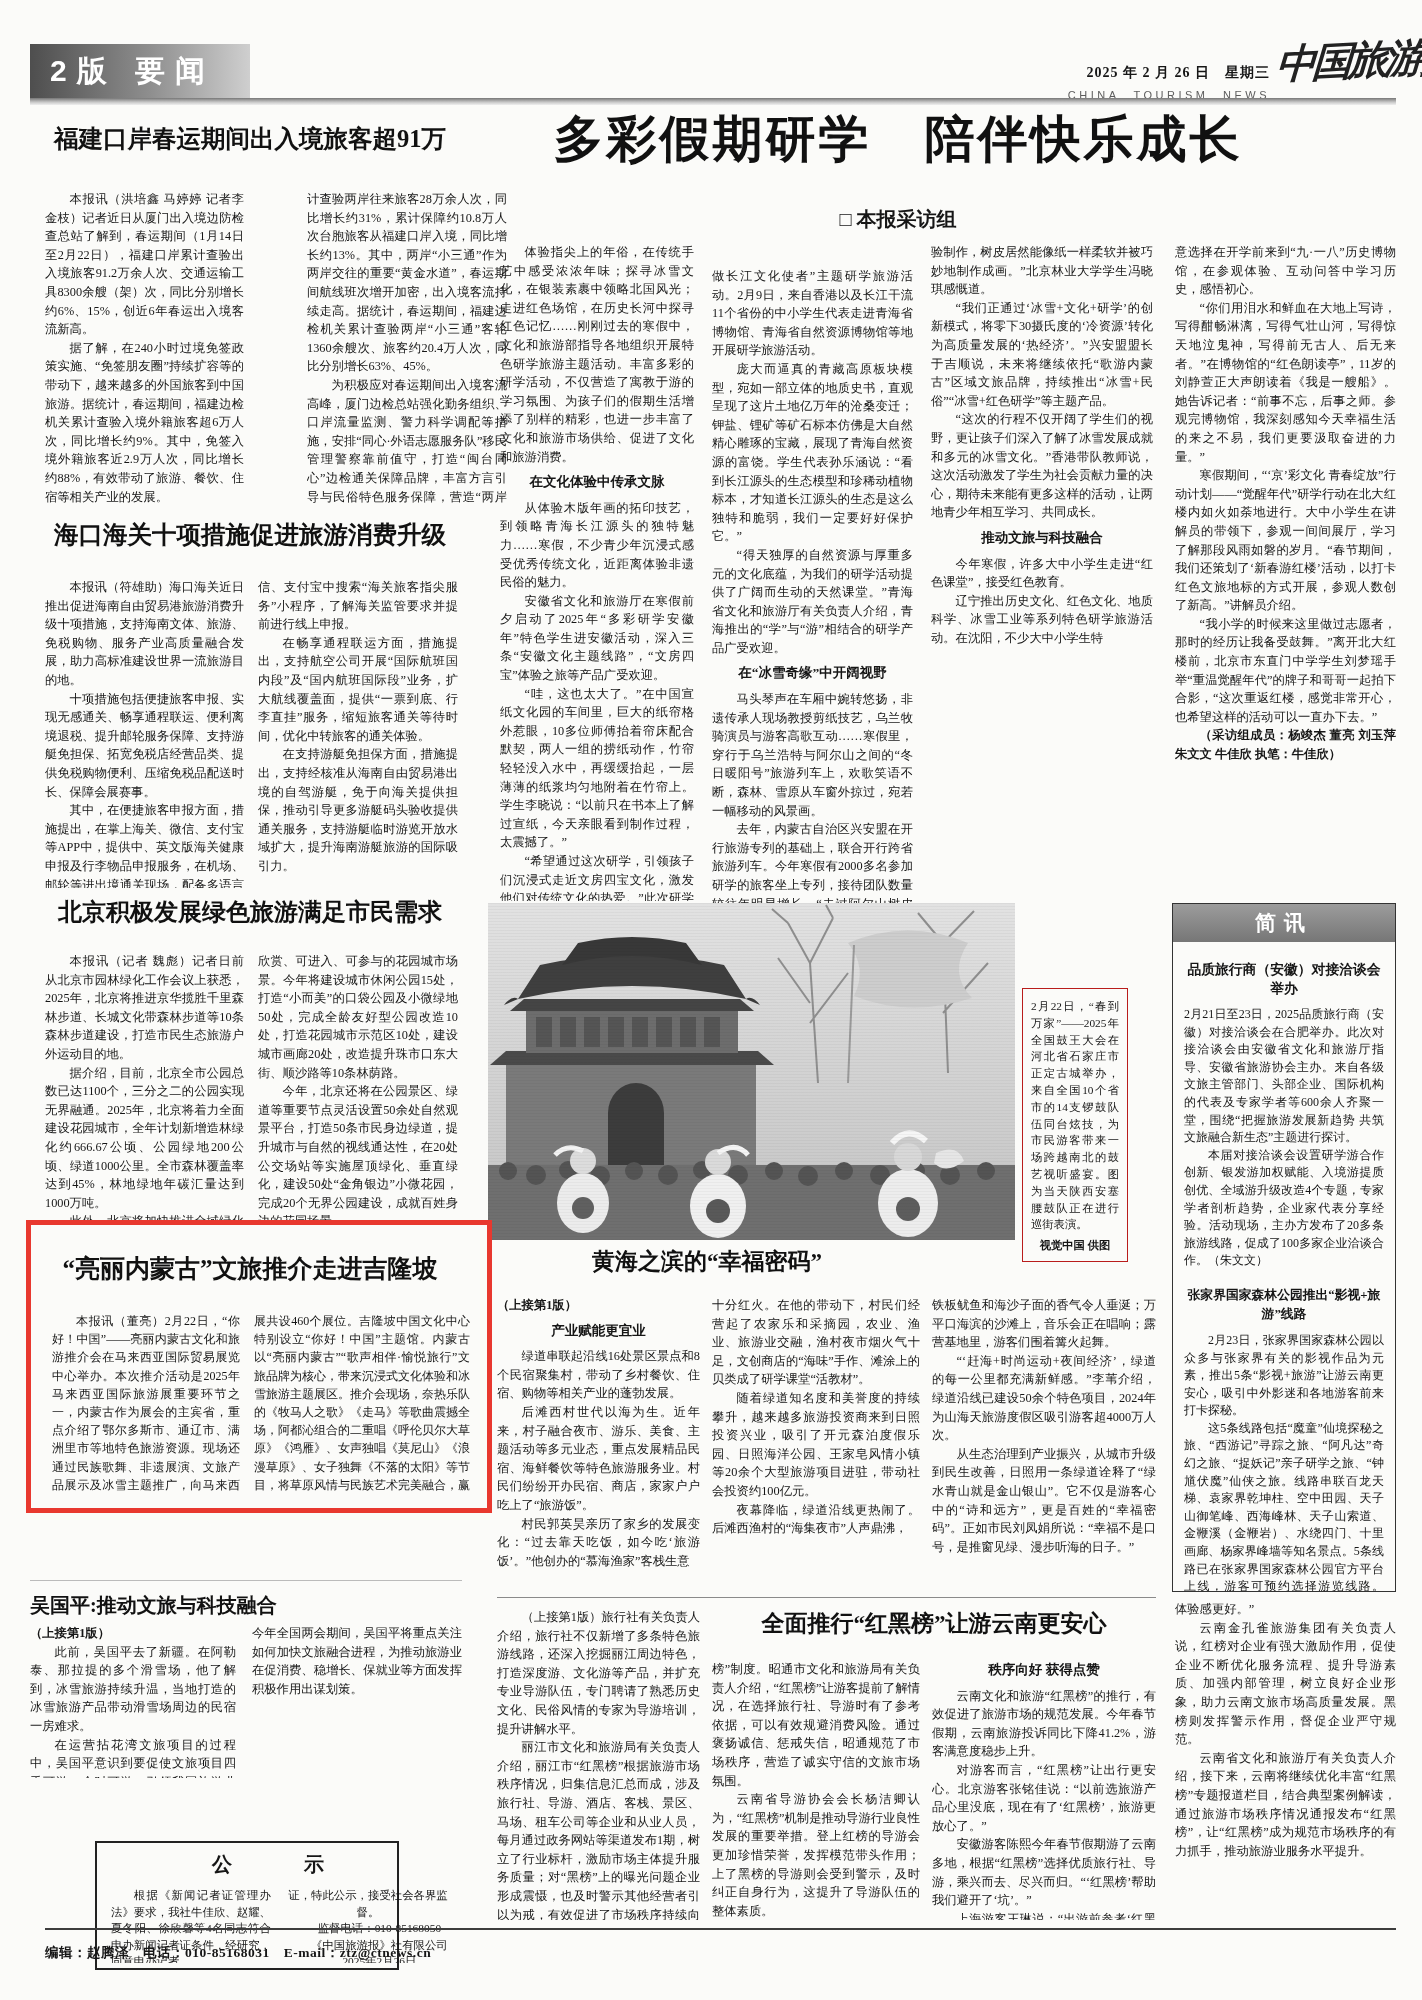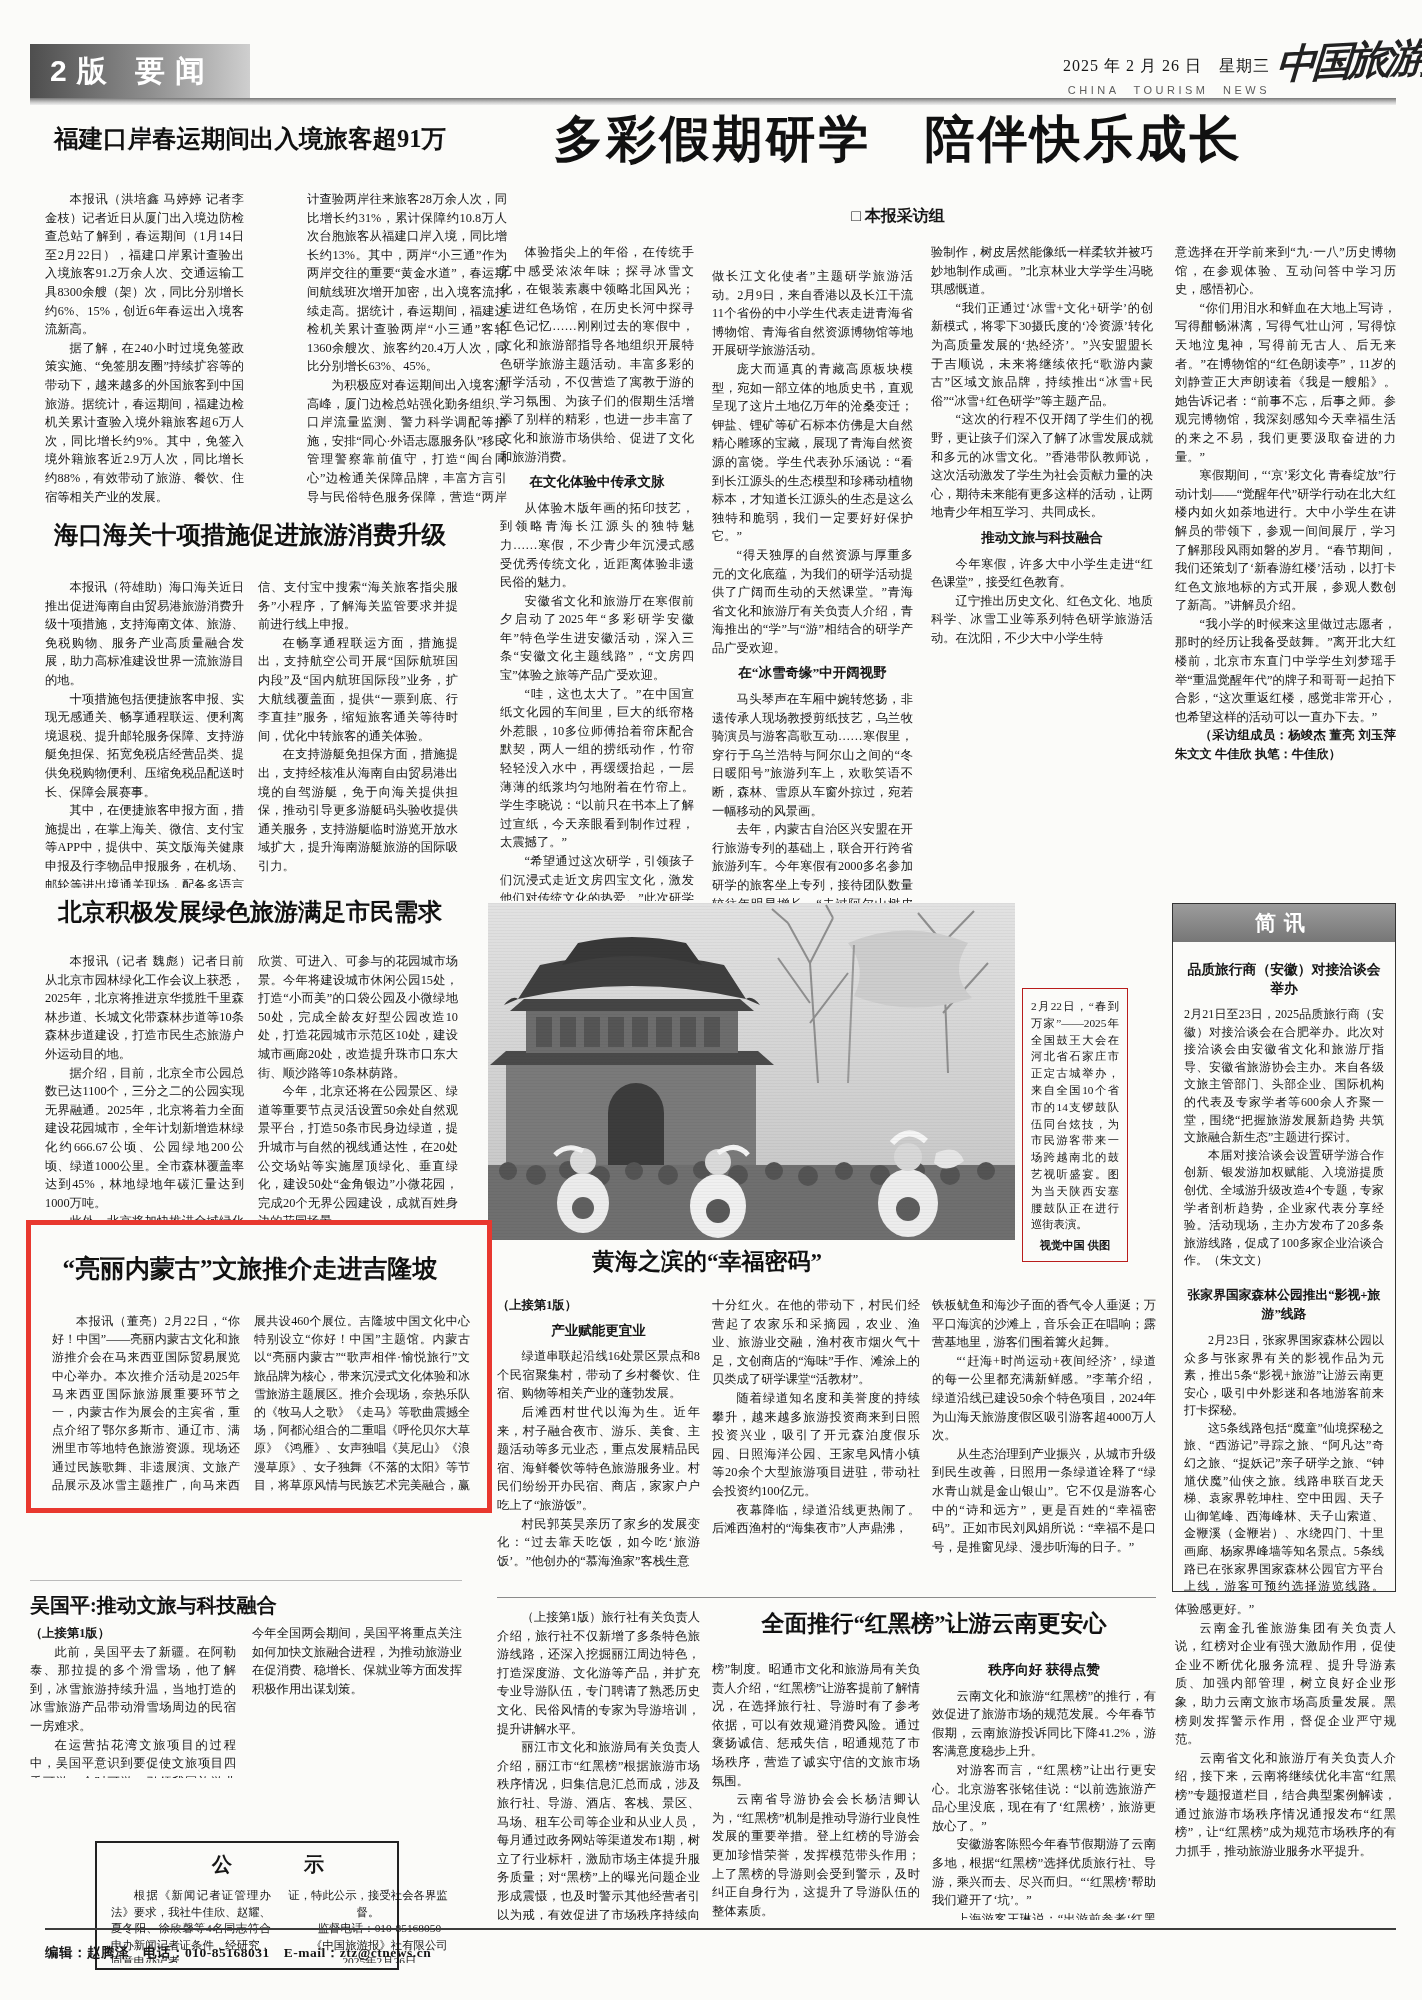--- a/index.html
+++ b/index.html
@@ -10,39 +10,39 @@
   }
   
   .page-tag{
     position:absolute;left:30px;top:44px;width:200px;height:54px;
     background:linear-gradient(90deg,#4e4e4e,#8f8f8f 55%,#cfcfcf);
     color:#fff;font-size:30px;font-weight:bold;letter-spacing:10px;
     line-height:54px;padding-left:20px;
     font-family:"Liberation Sans","DejaVu Sans",sans-serif;
   }
   .date-block{position:absolute;left:1040px;top:56px;width:230px;text-align:right;}
-  .date-line{font-size:16px;font-weight:normal;letter-spacing:1px;}
+  .date-line{font-size:14px;font-weight:bold;letter-spacing:1px;margin-top:8px;}
   .date-en{font-size:11px;color:#5c5c5c;letter-spacing:3.5px;margin-top:6px;
     font-family:"Liberation Sans","DejaVu Sans",sans-serif;}
   .logo{
     position:absolute;left:1276px;top:34px;width:124px;height:62px;
     font-size:40px;font-weight:900;font-style:italic;letter-spacing:-4px;
     transform:rotate(-3deg) skewX(-6deg);white-space:nowrap;color:#222;
   }
   .top-rule{position:absolute;left:30px;top:98px;width:1366px;height:7px;
     background:linear-gradient(180deg,#777,#c9c9c9 60%,#efefef);}
   
   .a-title{position:absolute;font-weight:bold;text-align:center;color:#111;}
   .col{position:absolute;font-size:12.3px;line-height:18.6px;text-align:justify;overflow:hidden;}
   .col p{margin:0;text-indent:2em;}
   .cont p:first-child{text-indent:0;}
   .subhead{font-weight:bold;text-align:center;font-size:13.5px;margin:7px 0;text-indent:0;}
   .note{font-weight:bold;text-indent:0 !important;}
   .bold{font-weight:bold;}
-  .byline{position:absolute;text-align:center;font-size:16px;font-weight:bold;}
+  .byline{position:absolute;text-align:center;font-size:20px;font-weight:bold;}
   .rule-h{position:absolute;height:1px;background:#8a8a8a;}
   
   .highlight-red{
     position:absolute;left:26px;top:1220px;width:456px;height:283px;
     border:5px solid #e8382f;z-index:30;pointer-events:none;background:transparent;
   }
   
   .photo{position:absolute;left:488px;top:903px;width:527px;height:337px;overflow:hidden;
     filter:grayscale(100%);}
   .photo .grain{position:absolute;inset:0;

